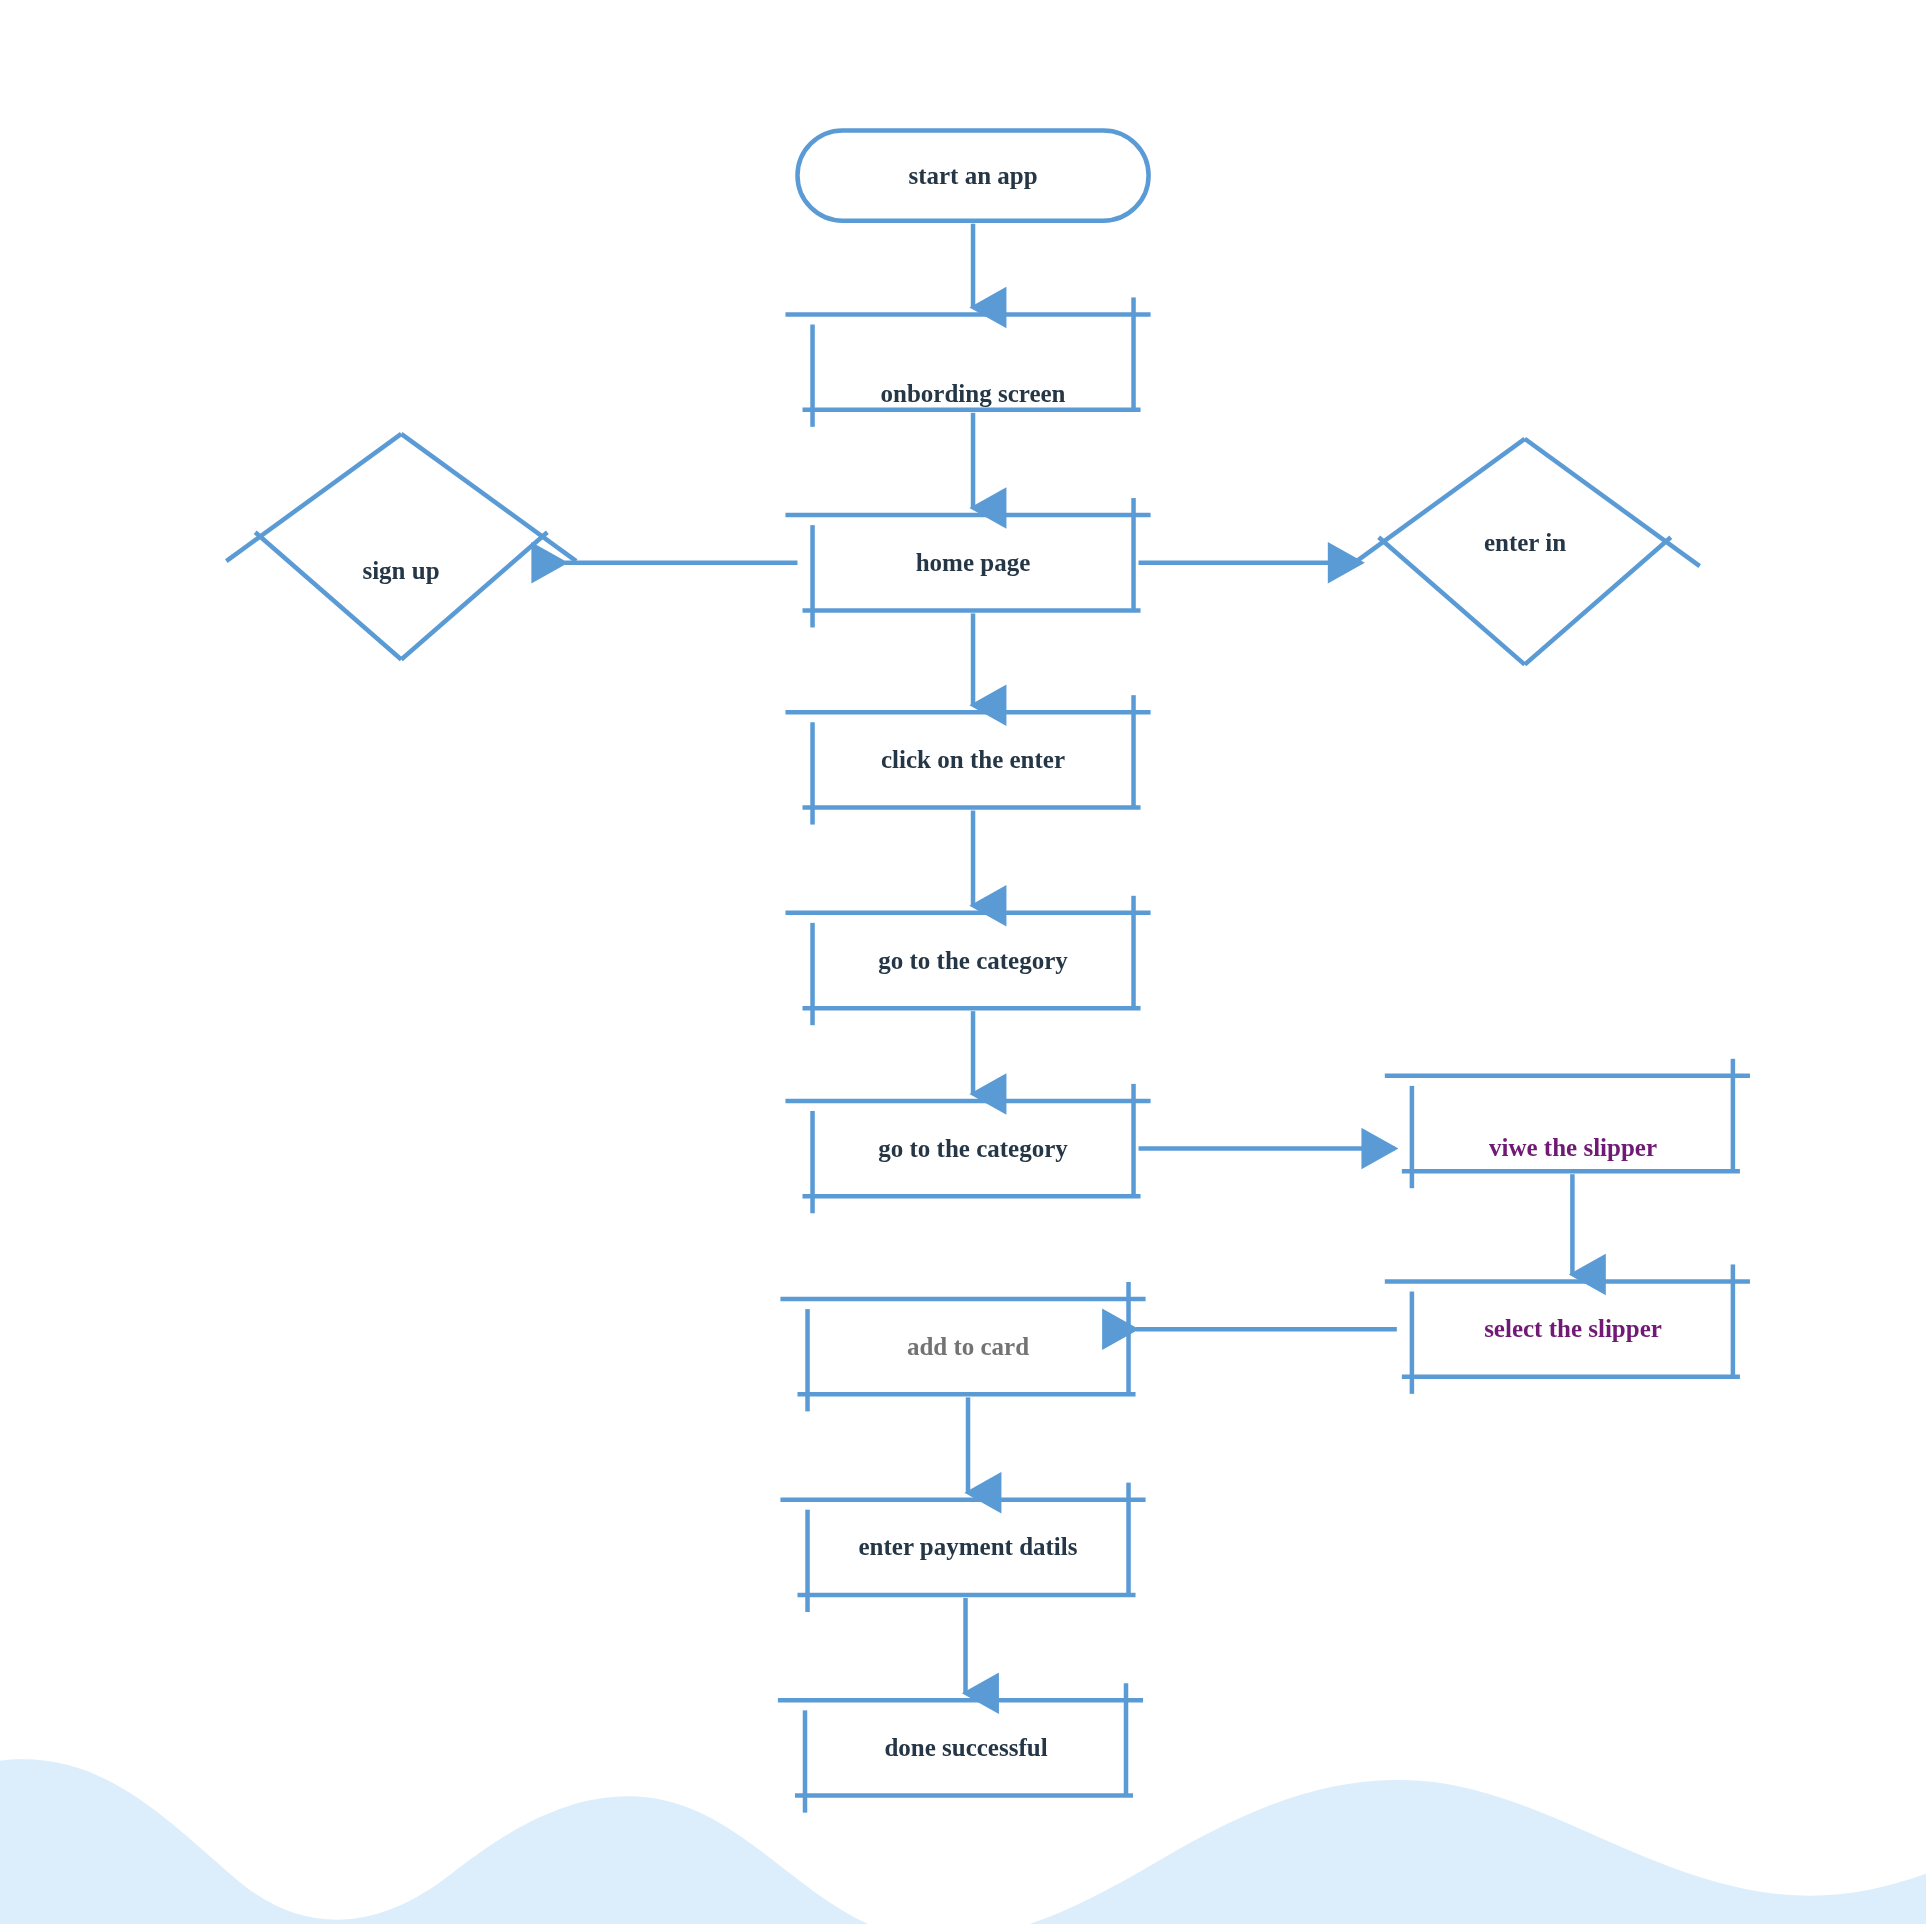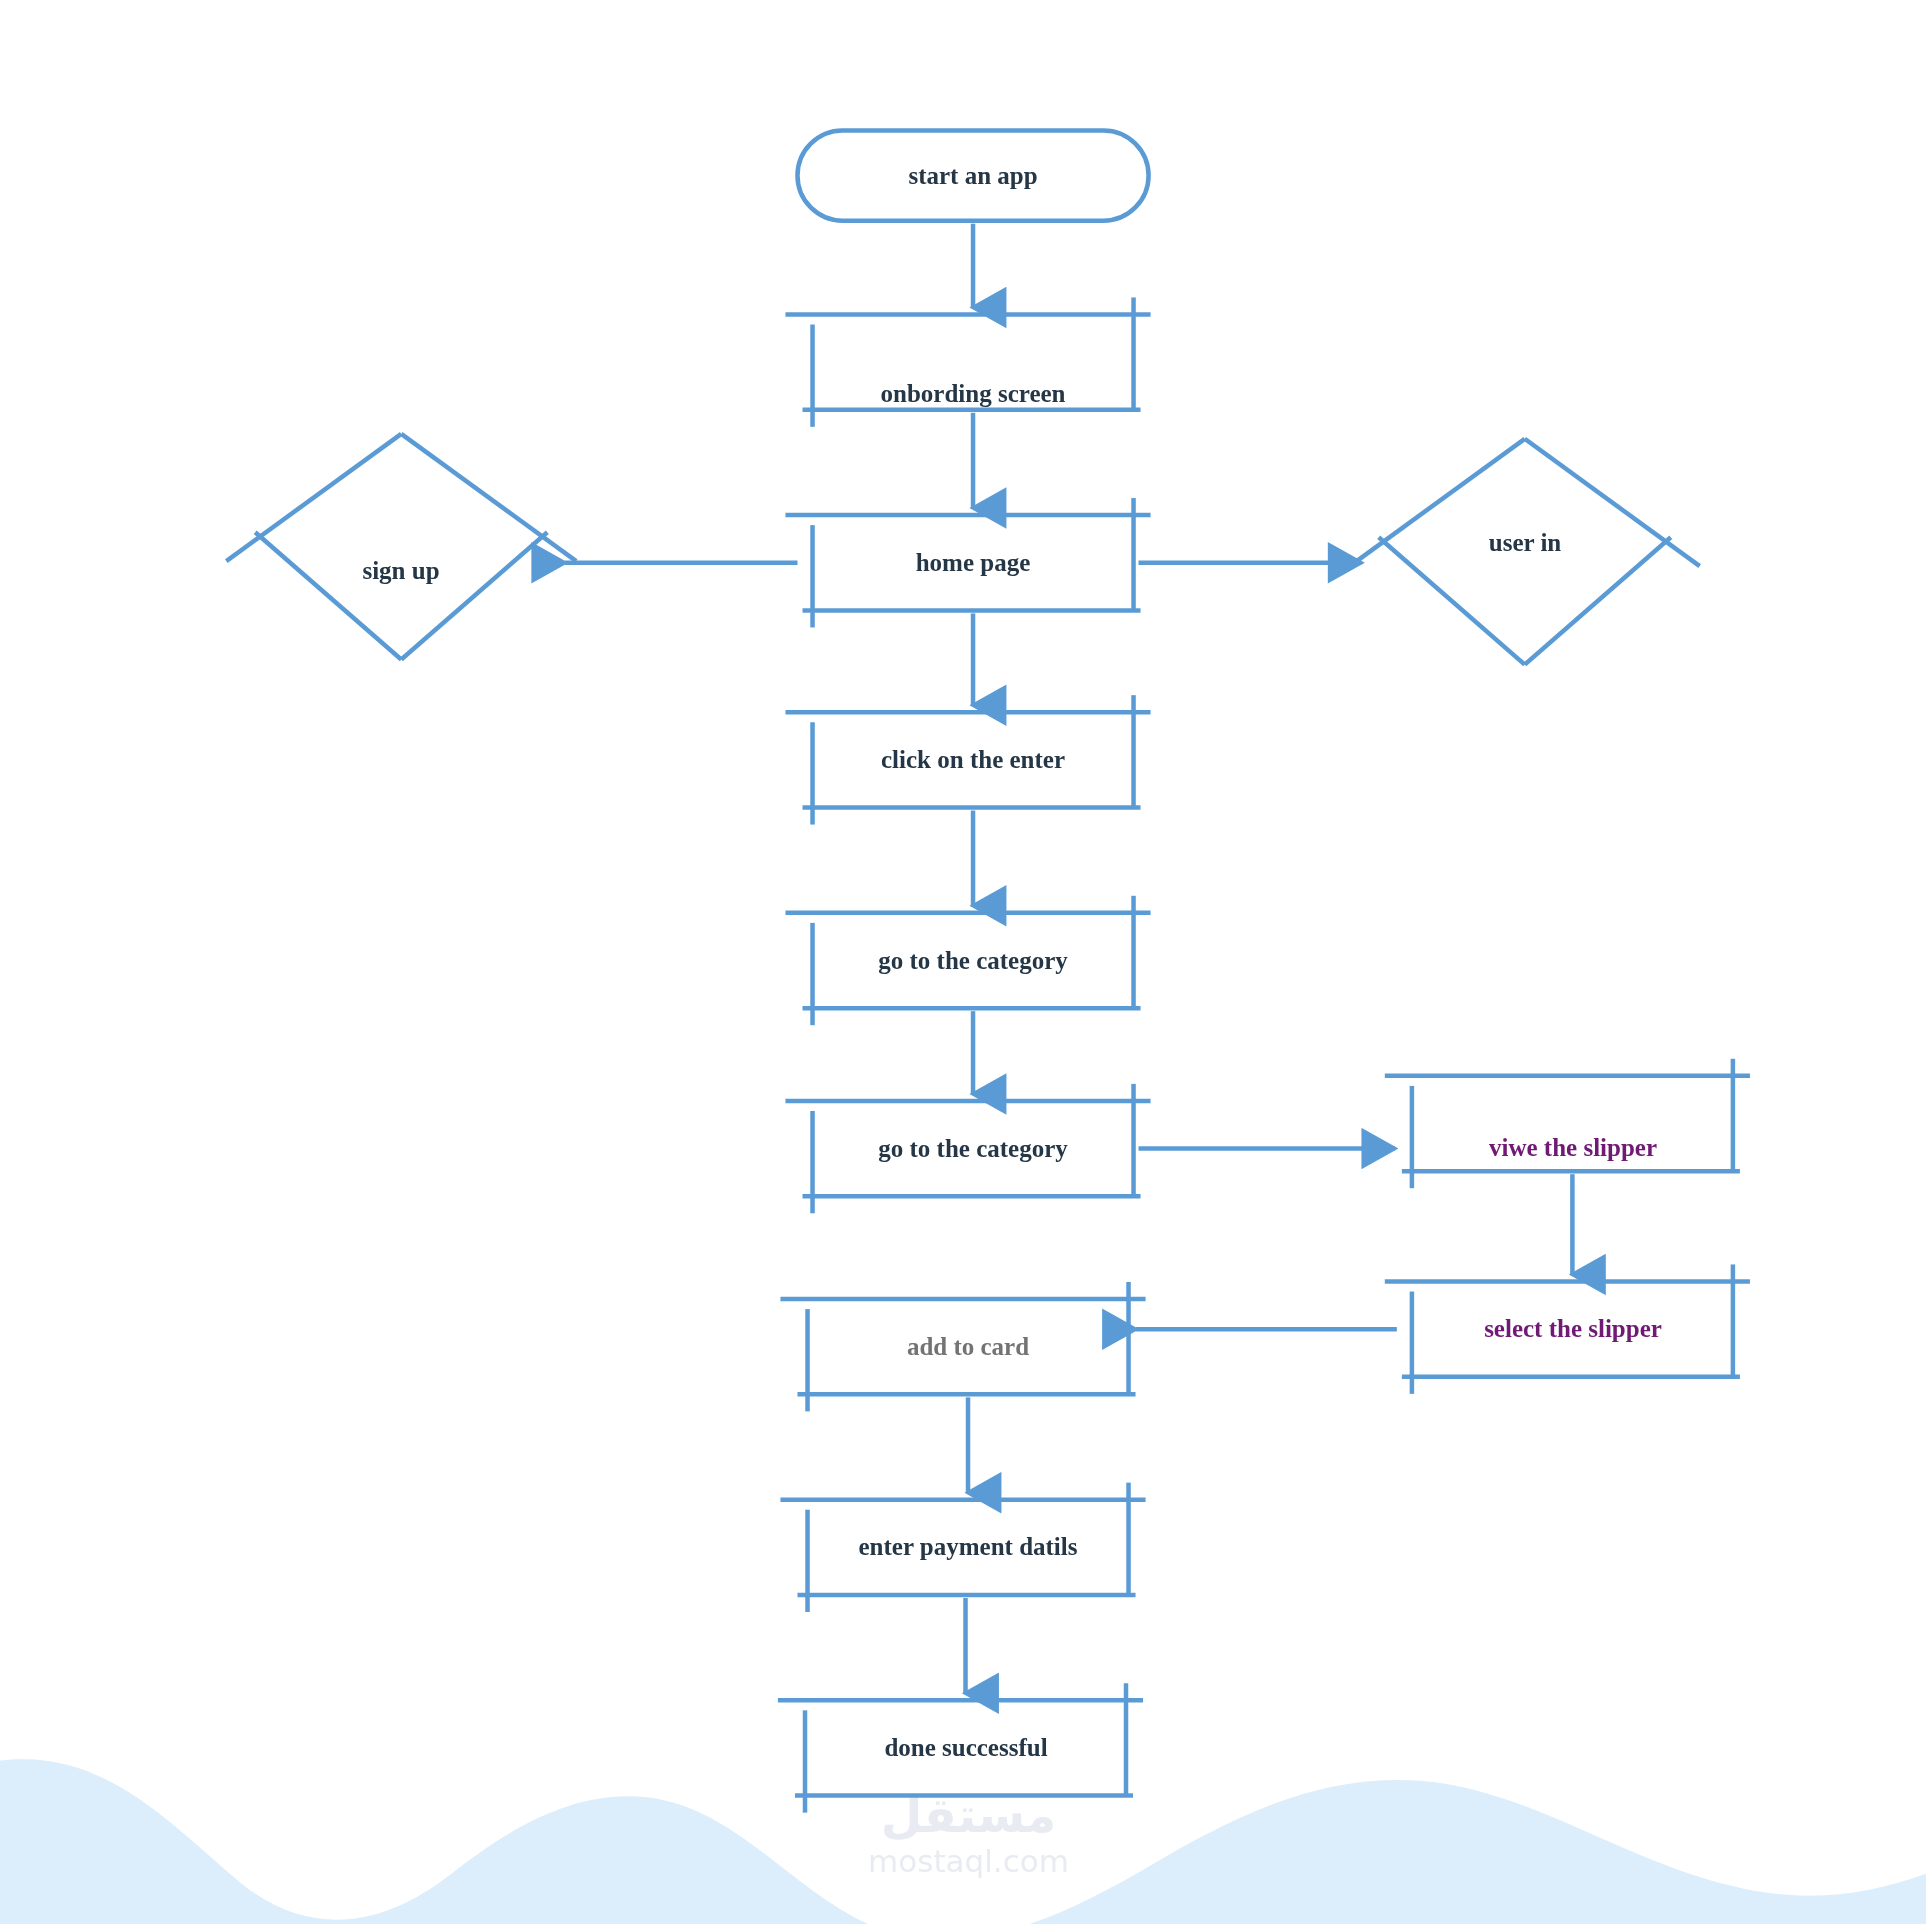--- a/index.html
+++ b/index.html
@@ -126,24 +126,20 @@
 <div id="stage">
 
   <svg class="wave-layer" viewBox="0 0 3840 420" preserveAspectRatio="none">
     <path id="wave-path" d="M0,95 C 200,70 330,210 470,330 C 610,450 760,430 900,320
              C 1040,210 1180,140 1330,175 C 1500,215 1620,400 1790,440
              C 1960,480 2130,400 2300,300 C 2470,200 2640,120 2830,135
              C 3030,150 3200,270 3400,330 C 3570,382 3700,370 3840,320
              L 3840,420 L 0,420 Z" fill="#dcedfb"></path>
   </svg>
 
-  <div class="watermark" style="color: rgb(232, 236, 242);">
-    <div class="wm-ar">مستقل</div>
-    <div class="wm-lat">mostaql.com</div>
-  </div>
 
 
   <svg id="flow" viewBox="0 0 3840 3836" preserveAspectRatio="none">
     <defs>
       <marker id="arrowDown" markerWidth="10" markerHeight="10" refX="4.6" refY="8.4" orient="auto" markerUnits="strokeWidth">
         <path d="M0,1 L9.2,1 L4.6,9.2 Z" fill="#5b9bd5"></path>
       </marker>
       <marker id="arrowRight" markerWidth="10" markerHeight="10" refX="8.4" refY="4.6" orient="auto" markerUnits="strokeWidth">
         <path d="M1,0 L9.2,4.6 L1,9.2 Z" fill="#5b9bd5"></path>
       </marker>
@@ -240,21 +236,21 @@
         <line x1="1930" y1="2786" x2="1930" y2="2976" stroke="#5b9bd5" stroke-width="9" stroke-linecap="butt" marker-end="url(#arrowDown)"></line>
         <line x1="1925" y1="3186" x2="1925" y2="3376" stroke="#5b9bd5" stroke-width="9" stroke-linecap="butt" marker-end="url(#arrowDown)"></line>
       </g>
   </svg>
 
   <div id="labels">
       <div class="node-label lbl-term" style="left: 973px; top: 176px; color: rgb(37, 55, 70);">start an app</div>
       <div class="node-label lbl-proc" style="left: 973px; top: 362px; color: rgb(37, 55, 70); margin-top: 32px;">onbording screen</div>
       <div class="node-label lbl-proc" style="left: 973px; top: 563px; color: rgb(37, 55, 70);">home page</div>
       <div class="node-label lbl-dec" style="left: 401px; top: 538px; color: rgb(37, 55, 70); margin-top: 33px;">sign up</div>
-      <div class="node-label lbl-dec" style="left: 1525px; top: 543px; color: rgb(37, 55, 70);">user in</div>
+      <div class="node-label lbl-dec" style="left: 1525px; top: 543px; color: rgb(37, 55, 70);">enter in</div>
       <div class="node-label lbl-proc" style="left: 973px; top: 760px; color: rgb(37, 55, 70);">click on the enter</div>
       <div class="node-label lbl-proc" style="left: 973px; top: 961px; color: rgb(37, 55, 70);">go to the category</div>
       <div class="node-label lbl-proc" style="left: 973px; top: 1149px; color: rgb(37, 55, 70);">go to the category</div>
       <div class="node-label lbl-proc" style="left: 1573px; top: 1124px; color: #701a75; margin-top: 24px;">viwe the slipper</div>
       <div class="node-label lbl-proc" style="left: 1573px; top: 1329px; color: #701a75;">select the slipper</div>
       <div class="node-label lbl-proc" style="left: 968px; top: 1347px; color: #737373;">add to card</div>
       <div class="node-label lbl-proc" style="left: 968px; top: 1547px; color: rgb(37, 55, 70);">enter payment datils</div>
       <div class="node-label lbl-proc" style="left: 966px; top: 1748px; color: rgb(37, 55, 70); text-align: center;">done successful</div>
     </div>
 

